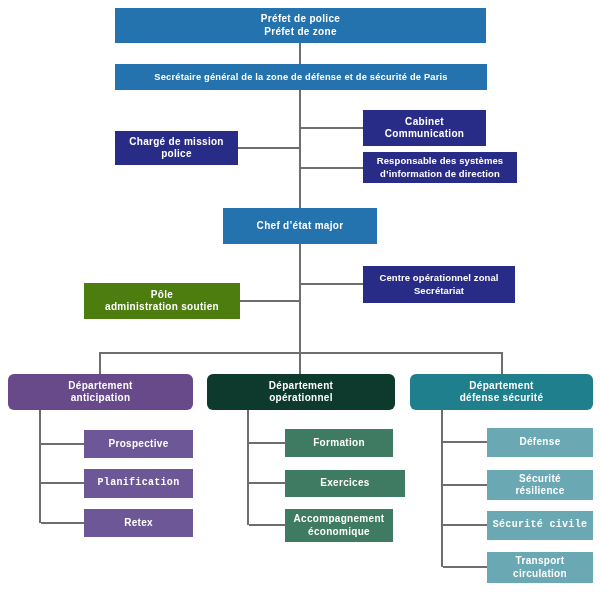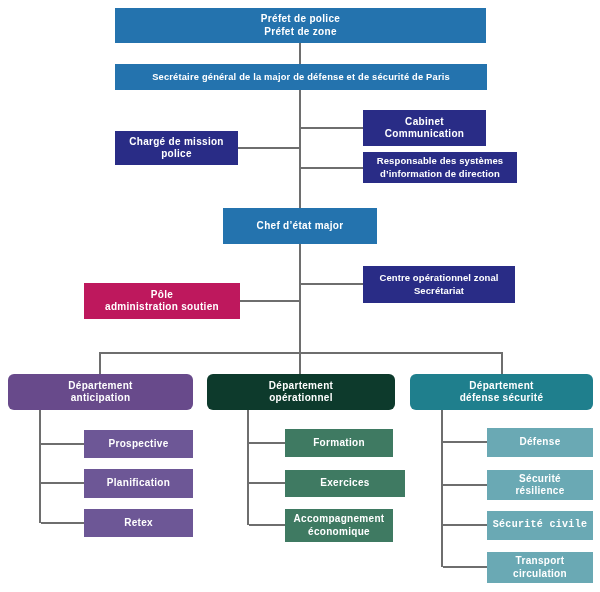--- a/index.html
+++ b/index.html
@@ -38,42 +38,42 @@
   <div class="line" style="left: 249px; top: 482px; width: 36px; height: 2px; background: rgb(110, 110, 110);"></div>
   <div class="line" style="left: 249px; top: 524px; width: 36px; height: 2px; background: rgb(110, 110, 110);"></div>
   <div class="line" style="left: 441px; top: 410px; width: 2px; height: 157px; background: rgb(110, 110, 110);"></div>
   <div class="line" style="left: 443px; top: 441px; width: 44px; height: 2px; background: rgb(110, 110, 110);"></div>
   <div class="line" style="left: 443px; top: 484px; width: 44px; height: 2px; background: rgb(110, 110, 110);"></div>
   <div class="line" style="left: 443px; top: 524px; width: 44px; height: 2px; background: rgb(110, 110, 110);"></div>
   <div class="line" style="left: 443px; top: 566px; width: 44px; height: 2px; background: rgb(110, 110, 110);"></div>
 
   <div class="box" style="left: 115px; top: 8px; width: 371px; height: 35px; background: rgb(36, 115, 174);">Préfet de police
 Préfet de zone</div>
-  <div class="box" style="left: 115px; top: 64px; width: 372px; height: 26px; font-size: 9.3px; letter-spacing: 0.2px; background: rgb(36, 115, 174);">Secrétaire général de la major de défense et de sécurité de Paris</div>
+  <div class="box" style="left: 115px; top: 64px; width: 372px; height: 26px; font-size: 9.3px; letter-spacing: 0.2px; background: rgb(36, 115, 174);">Secrétaire général de la zone de défense et de sécurité de Paris</div>
   <div class="box" style="left: 115px; top: 131px; width: 123px; height: 34px; background: rgb(41, 44, 134);">Chargé de mission
 police</div>
   <div class="box" style="left: 363px; top: 110px; width: 123px; height: 36px; background: rgb(41, 44, 134);">Cabinet
 Communication</div>
   <div class="box" style="left: 363px; top: 152px; width: 154px; height: 31px; font-size: 9.5px; letter-spacing: 0.1px; background: rgb(41, 44, 134);">Responsable des systèmes
 d’information de direction</div>
   <div class="box" style="left: 223px; top: 208px; width: 154px; height: 36px; background: rgb(36, 115, 174);">Chef d’état major</div>
   <div class="box" style="left: 363px; top: 266px; width: 152px; height: 37px; font-size: 9.5px; letter-spacing: 0.1px; background: rgb(41, 44, 134);">Centre opérationnel zonal
 Secrétariat</div>
-  <div class="box" style="left: 84px; top: 283px; width: 156px; height: 36px; background: #be185d;">Pôle
+  <div class="box" style="left: 84px; top: 283px; width: 156px; height: 36px; background: #4d7c0f;">Pôle
 administration soutien</div>
 
   <div class="box" style="left: 8px; top: 374px; width: 185px; height: 36px; border-radius: 6px; background: rgb(104, 74, 139);">Département
 anticipation</div>
   <div class="box" style="left: 207px; top: 374px; width: 188px; height: 36px; border-radius: 6px; background: rgb(13, 58, 44);">Département
 opérationnel</div>
   <div class="box" style="left: 410px; top: 374px; width: 183px; height: 36px; border-radius: 6px; background: rgb(31, 127, 141);">Département
 défense sécurité</div>
 
   <div class="box" style="left: 84px; top: 430px; width: 109px; height: 28px; background: rgb(109, 87, 150);">Prospective</div>
-  <div class="box" style="left: 84px; top: 469px; width: 109px; height: 29px; background: rgb(109, 87, 150);">Planification</div>
+  <div class="box" style="left: 84px; top: 469px; width: 109px; height: 29px; background: rgb(109, 87, 150); font-family: Liberation Mono, monospace;">Planification</div>
   <div class="box" style="left: 84px; top: 509px; width: 109px; height: 28px; background: rgb(109, 87, 150);">Retex</div>
 
   <div class="box" style="left: 285px; top: 429px; width: 108px; height: 28px; background: rgb(63, 122, 98);">Formation</div>
   <div class="box" style="left: 285px; top: 470px; width: 120px; height: 27px; background: rgb(63, 122, 98);">Exercices</div>
   <div class="box" style="left: 285px; top: 509px; width: 108px; height: 33px; background: rgb(63, 122, 98);">Accompagnement
 économique</div>
 
   <div class="box" style="left: 487px; top: 428px; width: 106px; height: 29px; background: rgb(106, 169, 180);">Défense</div>
   <div class="box" style="left: 487px; top: 470px; width: 106px; height: 30px; background: rgb(106, 169, 180);">Sécurité
 résilience</div>

